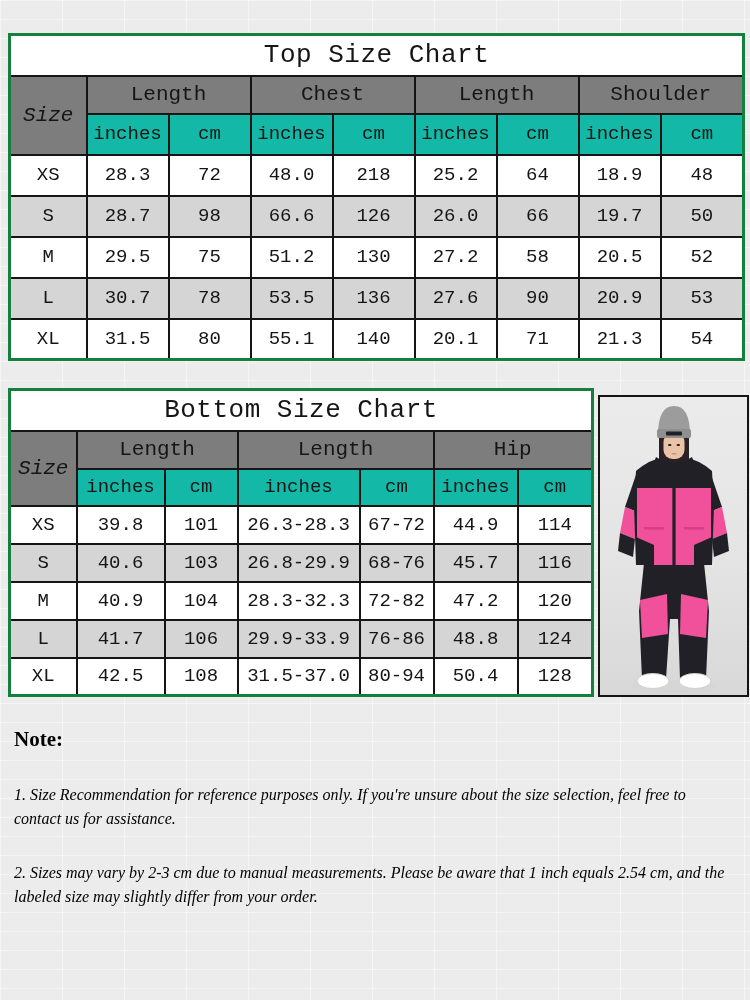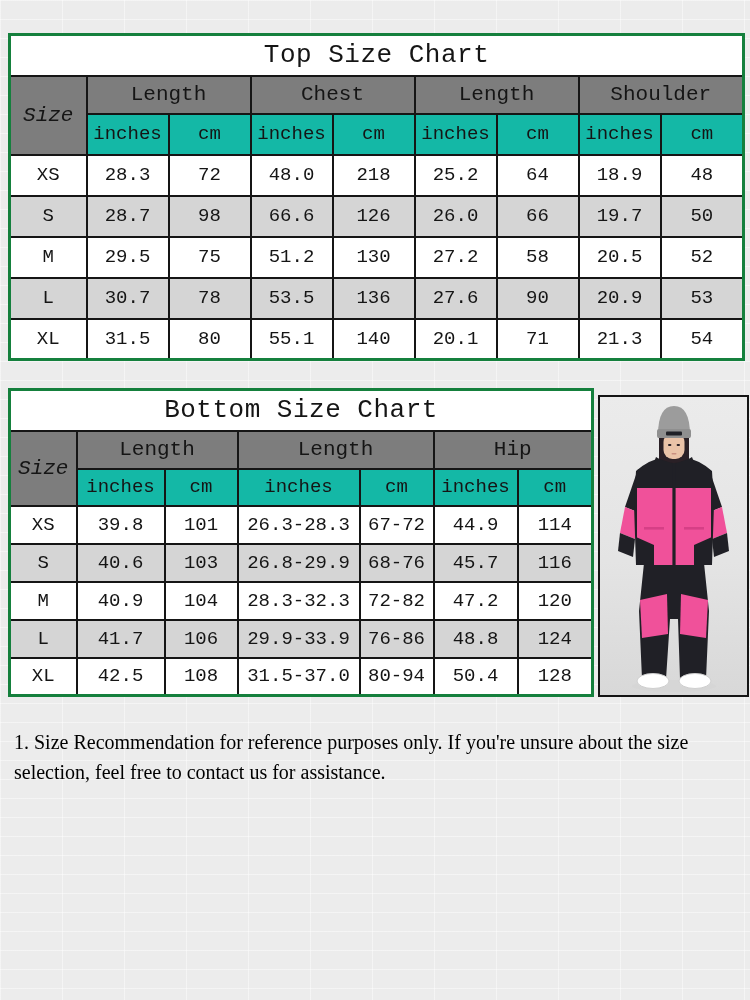--- a/index.html
+++ b/index.html
@@ -54,21 +54,21 @@
     margin-left: 4px;
     width: 151px; height: 302px;
     border: 2px solid #141414;
     background: linear-gradient(180deg, #ebebeb 0%, #e4e4e4 55%, #d8d8d8 100%);
   }
   .photo-frame svg { display: block; width: 147px; height: 298px; }
 
   
   .note { font-family: "Liberation Serif", serif; color: #000; margin: 30px 15px 0 14px; }
   .note-heading { font-size: 21px; font-weight: bold; margin: 0; }
-  .note-item { font-size: 20px; line-height: 1.48; margin: 31px 0 0 0; }
+  .note-item { font-size: 16px; line-height: 1.48; margin: 31px 0 0 0; font-style: italic; }
 </style>
 </head>
 <body>
 
 <table class="size-table" id="top-table">
   <colgroup>
     <col style="width:77px">
       <col style="width:82px">
       <col style="width:82px">
       <col style="width:82px">
@@ -277,14 +277,16 @@
       <rect x="84" y="130" width="20" height="2.6" fill="#d63f86"></rect>
 
       <path d="M58 38 Q58 9 74 9 Q90 9 90 38 L90 41 L58 41 Z" fill="#9c9c9c"></path>
       <rect x="57" y="32" width="34" height="9" rx="2" fill="#8f8f8f"></rect>
       <rect x="66" y="34.5" width="16" height="4" rx="1" fill="#202026"></rect>
     </svg>
   </div>
 </div>
 
 <div class="note">
+  <p class="note-heading">Note:</p>
   <p class="note-item">1. Size Recommendation for reference purposes only. If you're unsure about the size selection, feel free to contact us for assistance.</p>
+  <p class="note-item">2. Sizes may vary by 2-3 cm due to manual measurements. Please be aware that 1 inch equals 2.54 cm, and the labeled size may slightly differ from your order.</p>
 </div>
 
 </body></html>

